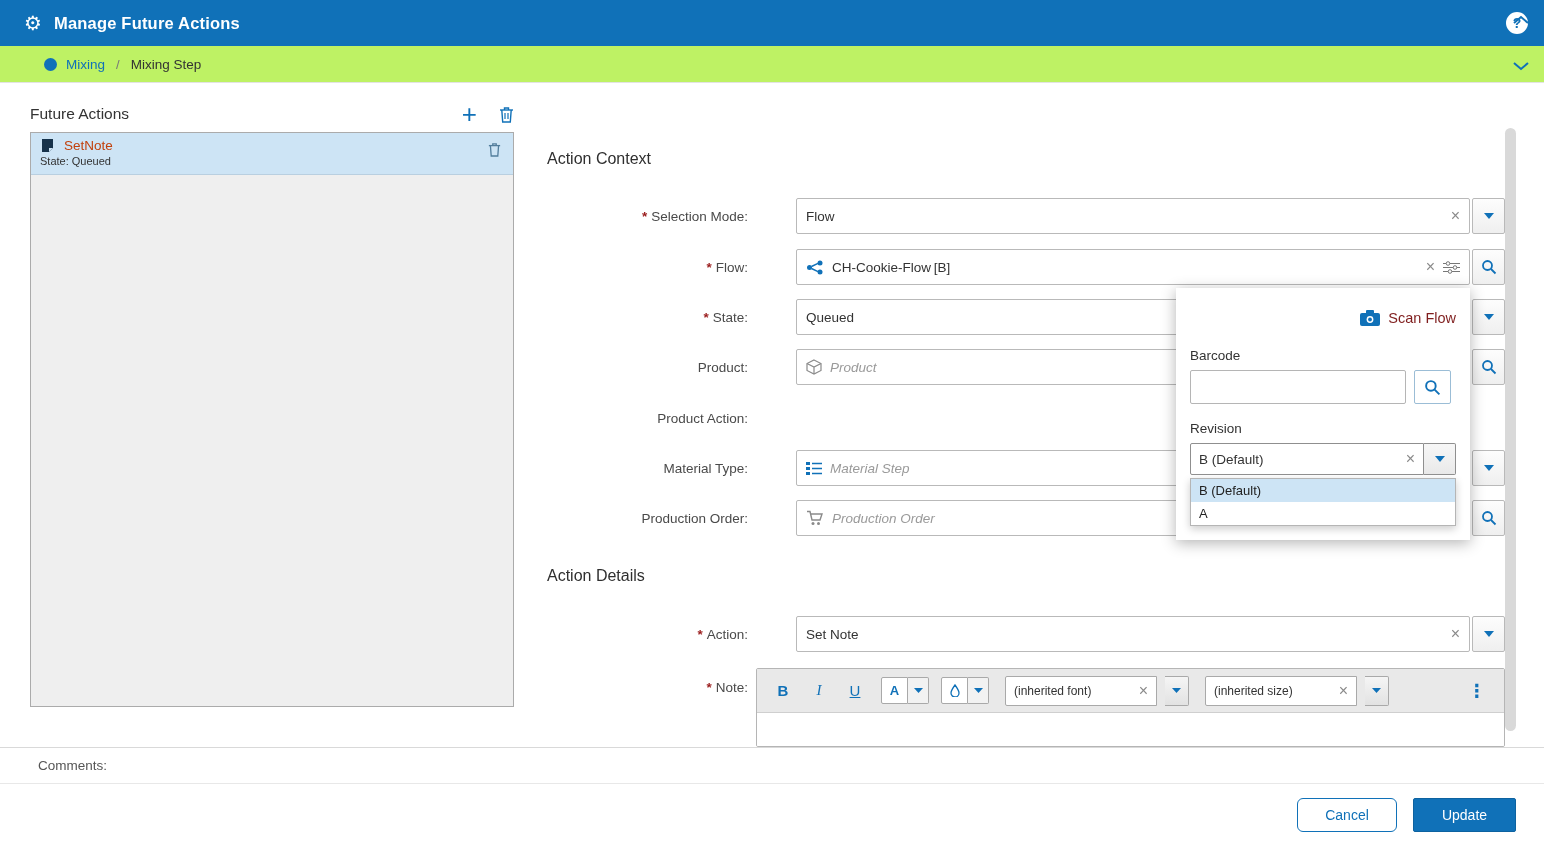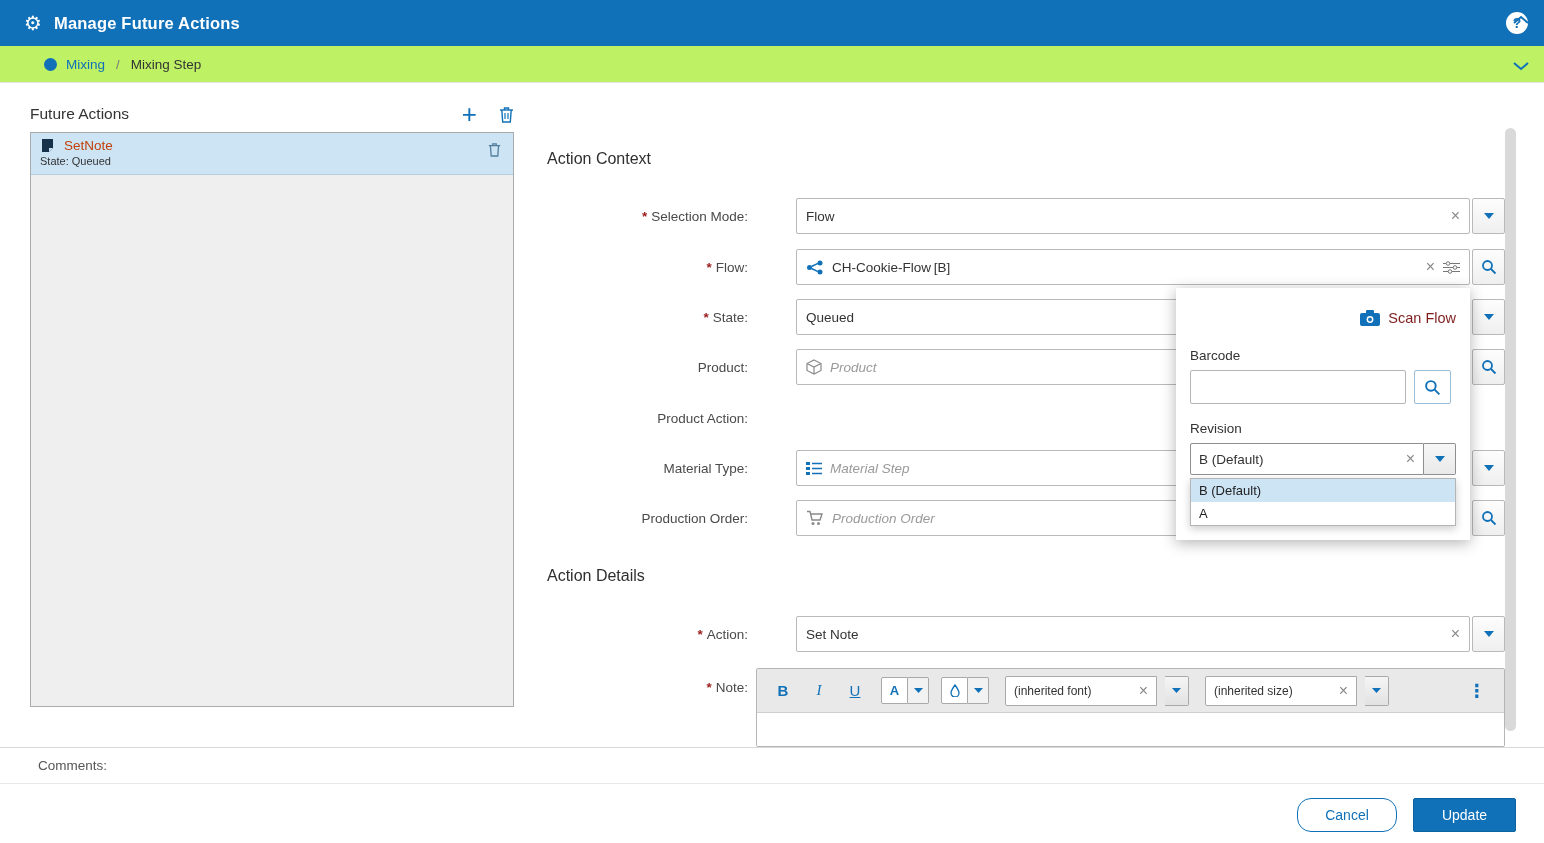--- a/index.html
+++ b/index.html
@@ -147,21 +147,21 @@
   .comments-bar {
     position:absolute; left:0; top:747px; width:1544px; height:37px;
     border-top:1px solid #d9d9d9; border-bottom:1px solid #e8e8e8;
     display:flex; align-items:center; padding-left:38px; background:#fff;
   }
   .comments-label { font-size:13.5px; color:#555; }
   .comments-chevron { position:absolute; right:14px; top:11px; cursor:pointer; }
 
   .btn-cancel {
     position:absolute; left:1297px; top:798px; width:100px; height:34px;
-    background:#fff; border:1px solid #1071b8; border-radius:14px; color:#1071b8;
+    background:#fff; border:1px solid #1071b8; border-radius:6px; color:#1071b8;
     font-size:14px; font-family:inherit; cursor:pointer;
   }
   .btn-update {
     position:absolute; left:1413px; top:798px; width:103px; height:34px;
     background:#1071b8; border:1px solid #0d62a0; border-radius:2px; color:#fff;
     font-size:14px; font-family:inherit; cursor:pointer;
   }
 
   
   .scrollbar-track { position:absolute; left:1504px; top:128px; width:13px; height:603px; z-index:5; }

